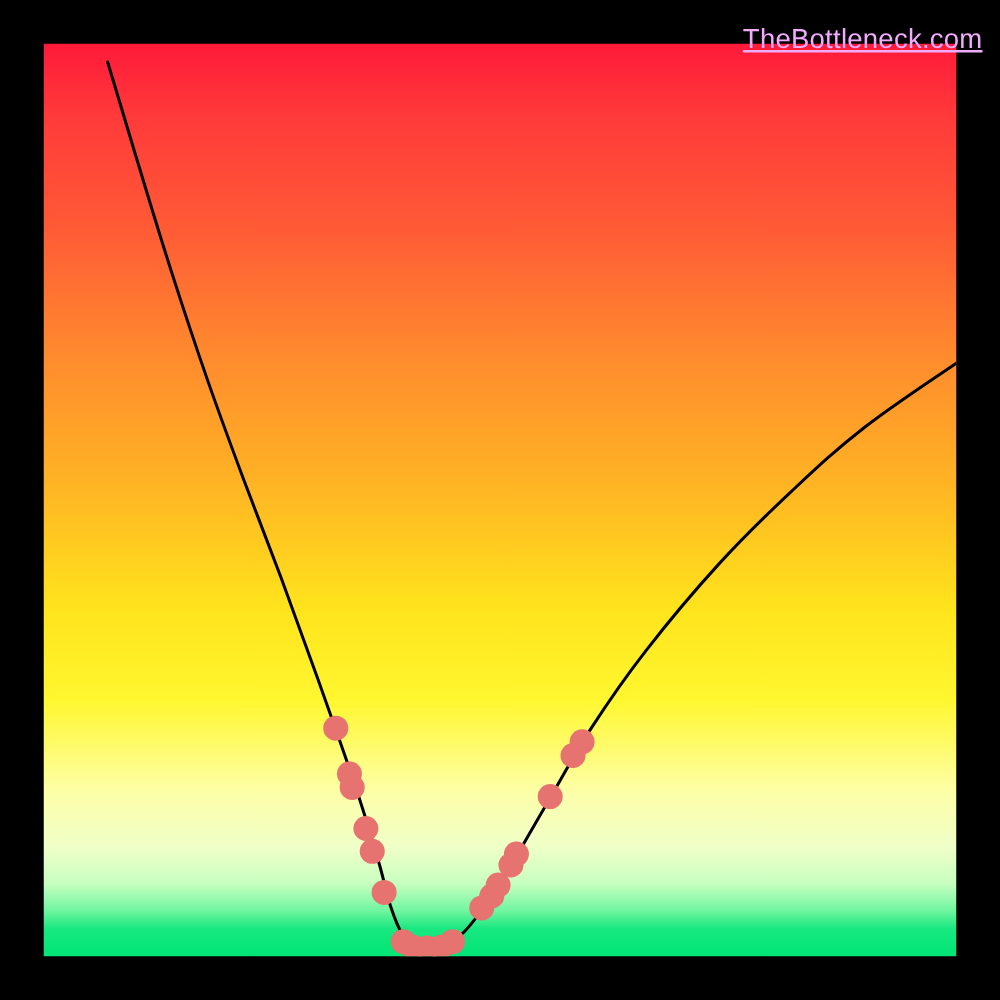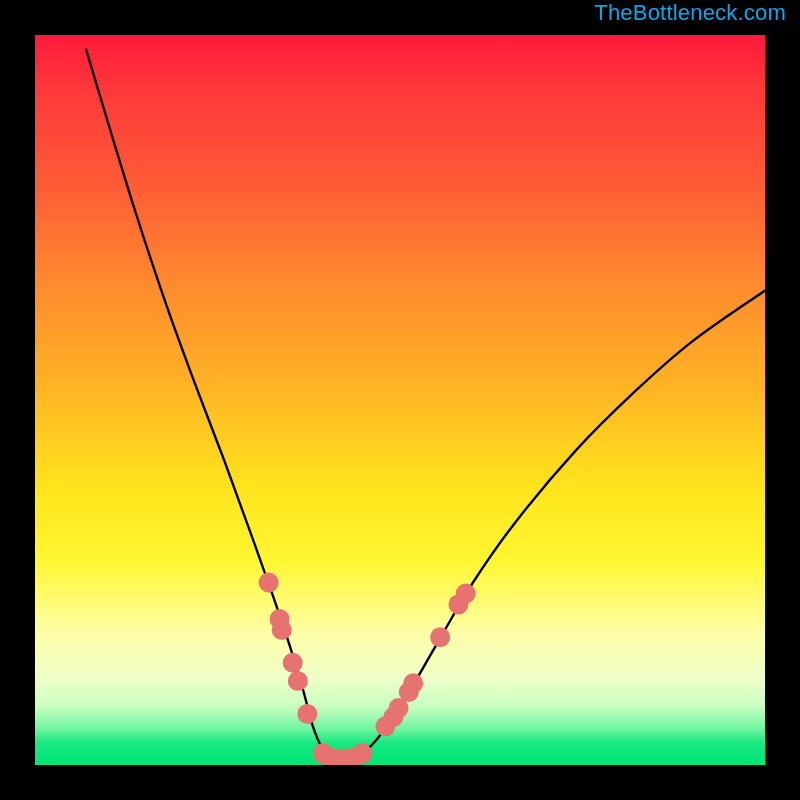--- a/index.html
+++ b/index.html
@@ -37,26 +37,27 @@
       #fdffa8 82%,
       #f0ffc8 88%,
       #c8ffc0 92%,
       #70f5a0 95%,
       #18e880 97%,
       #00e676 100%
     );
   }
   .watermark {
     position: absolute;
-    top: 0;
+    top: 18px;
     right: 14px;
-    color: #0ea5e9;
+    color: #f0abfc;
     font-size: 22px;
     font-weight: 500;
     letter-spacing: 0.2px;
+    text-decoration: underline;
   }
   svg.overlay {
     position: absolute;
     left: 35px;
     top: 35px;
     width: 730px;
     height: 730px;
     pointer-events: none;
   }
 </style>

